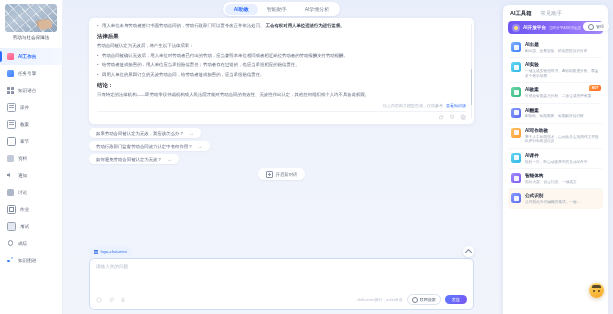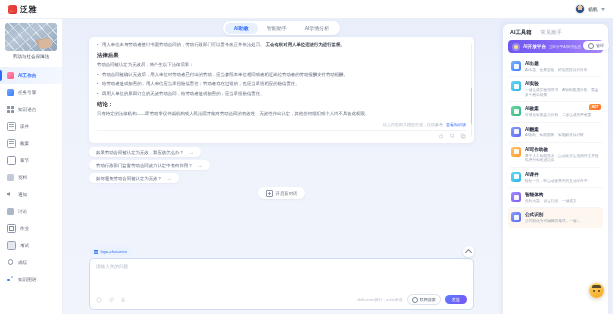--- a/index.html
+++ b/index.html
@@ -196,31 +196,20 @@
   .settings-btn{position:absolute;right:4px;top:22px;background:#ffffff;border-radius:6px;
           padding:1.5px 5px;font-size:4px;color:#6b7487;display:flex;align-items:center;gap:2px;
           box-shadow:0 1px 3px rgba(62,85,140,.10);cursor:pointer;z-index:5;}
   .settings-btn .gear{width:4px;height:4px;border:.8px solid #7b8598;border-radius:50%;}
 </style>
 </head>
 <body>
 
 <div class="app">
 
-  <div class="topbar">
-    <div class="logo">
-      <span class="logo-mark"></span>
-      <span class="logo-text">泛雅</span>
-    </div>
-    <div class="topbar-right">
-      <span class="avatar"></span>
-      <span class="uname">杨帆</span>
-      <span class="caret"></span>
-    </div>
-  </div>
 
   <div class="body">
 
     <div class="sidebar">
       <div class="course-card">
         <div class="course-thumb"></div>
         <div class="course-title">劳动与社会保障法</div>
       </div>
       <div class="nav">
         <div class="nav-item active">

